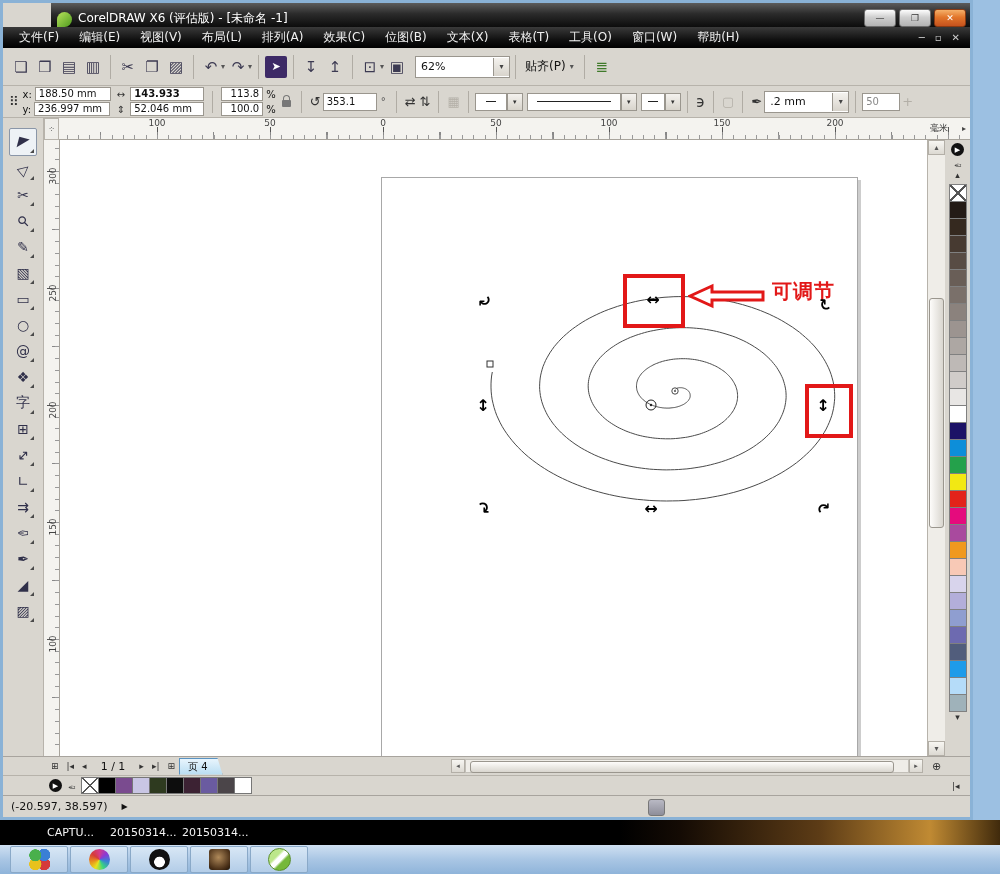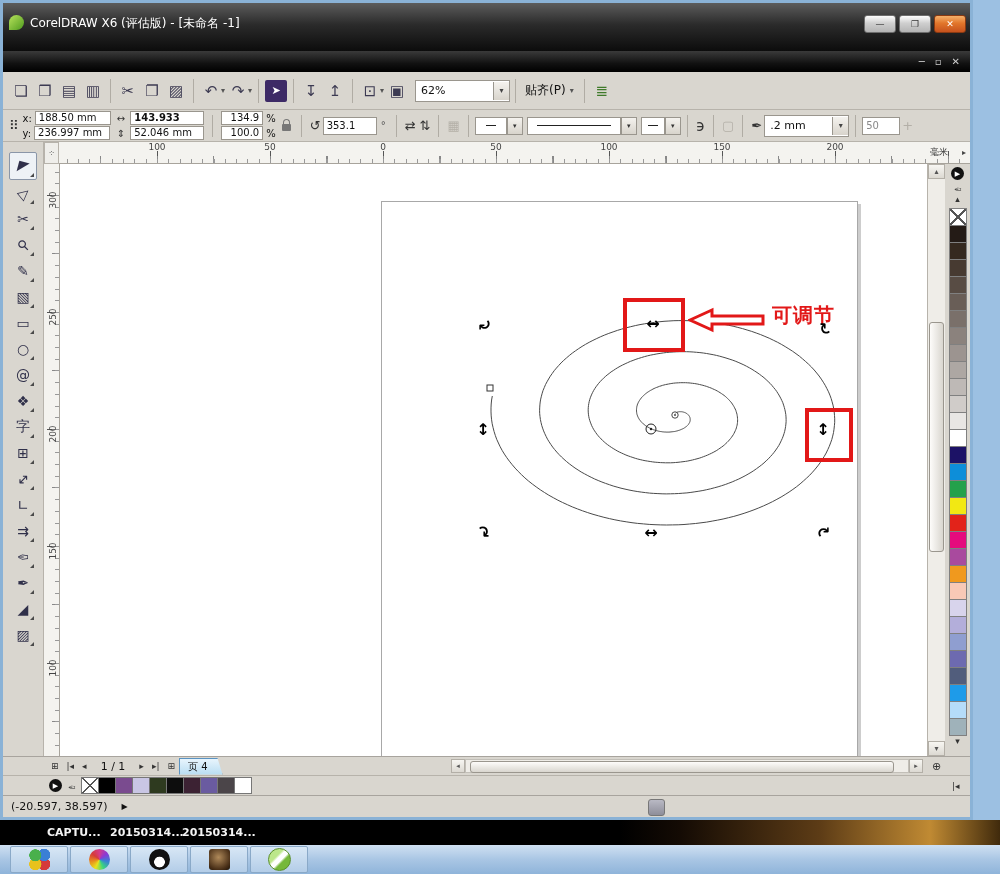--- a/index.html
+++ b/index.html
@@ -2,22 +2,22 @@
 <html><head>
 <meta charset="utf-8">
 <style>
   html,body{margin:0;padding:0;}
   body{width:1000px;height:874px;position:relative;overflow:hidden;background:#9cc0e2;
        font-family:"DejaVu Sans","Liberation Sans",sans-serif;font-size:12px;color:#111;}
   .abs{position:absolute;}
   
   #win{position:absolute;left:0;top:0;width:973px;height:820px;border:3px solid #8ab2d6;
        background:#d9d6cf;box-sizing:border-box;display:flex;flex-direction:column;}
-  #titlebar{height:24px;background:linear-gradient(#5c5c5c,#2b2b2b 45%,#0c0c0c);display:flex;align-items:flex-start;
-       color:#fff;padding:12px 4px;flex:0 0 24px;}
+  #titlebar{height:24px;background:linear-gradient(#5c5c5c,#2b2b2b 45%,#0c0c0c);display:flex;align-items:flex-end;
+       color:#fff;padding:0 4px;flex:0 0 24px;margin-left:48px;}
   .logo{width:15px;height:15px;margin:0 6px 0 2px;border-radius:50% 50% 50% 0;
         background:linear-gradient(135deg,#b8e35c,#4e9a1e);}
   .wbtn{width:30px;height:16px;margin-left:3px;border:1px solid #6d6d6d;border-radius:3px;
         background:linear-gradient(#fdfdfd,#cfcfcf 45%,#b4b4b4);color:#333;font-size:9px;
         display:flex;align-items:center;justify-content:center;}
   .wbtn.close{background:linear-gradient(#f5b06a,#e2762b 45%,#c6521d);color:#fff;border-color:#8a3a12;}
   #menubar{height:21px;background:linear-gradient(#3a3a3a,#111 60%,#000);display:flex;align-items:center;
        color:#f0f0f0;flex:0 0 21px;padding-left:6px;}
   .mi{padding:2px 10px;font-size:12px;}
   #mdi-ctl{margin-left:auto;display:flex;gap:10px;padding-right:10px;color:#cfcfcf;font-size:10px;}
@@ -118,21 +118,21 @@
   #status1{height:21px;flex:0 0 21px;background:#d9d6cf;border-top:1px solid #a8a49e;display:flex;align-items:center;
        font-size:11px;position:relative;}
   #status2{height:18px;flex:0 0 18px;background:#d9d6cf;border-top:1px solid #c4c1ba;display:flex;align-items:center;
        font-size:11px;padding-left:5px;}
   #obj-info{position:absolute;left:0;right:0;text-align:center;}
   #fill-ind{position:absolute;left:645px;top:3px;width:15px;height:15px;border-radius:3px;
        background:linear-gradient(#b9b9c4,#8e8e9a);border:1px solid #777;}
   
   #bgapp{position:absolute;left:0;top:820px;width:1000px;height:25px;color:#eee;font-size:11px;
        background:linear-gradient(90deg,#000 0 62%,#140b04 68%,#5d3c16 82%,#c08a33 93%,#402a0c 100%);}
-  .bgl{position:absolute;top:6px;color:#f4f4f4;font-weight:bold;}
+  .bgl{position:absolute;top:6px;color:#f4f4f4;}
   #taskbar{position:absolute;left:0;top:845px;width:1000px;height:29px;
        background:linear-gradient(#cfe0f2,#a9c6e4 50%,#8fb4da);display:flex;align-items:center;padding-left:10px;}
   .task{width:56px;height:25px;margin-right:2px;border:1px solid #8aa9c8;border-radius:2px;
        background:linear-gradient(#d8e7f5,#b3cde8);display:flex;align-items:center;justify-content:center;}
   .ticon{width:21px;height:21px;border-radius:4px;}
   .i-balloons{background:radial-gradient(circle at 30% 30%,#49b04c 0 28%,transparent 30%),
       radial-gradient(circle at 72% 28%,#3a7fd5 0 28%,transparent 30%),
       radial-gradient(circle at 30% 72%,#e8c21d 0 28%,transparent 30%),
       radial-gradient(circle at 72% 72%,#d53a3a 0 28%,transparent 30%);}
   .i-pinwheel{border-radius:50%;background:conic-gradient(#d53a8a,#8a3ad5,#3a7fd5,#3ad57f,#e8e21d,#e88a1d,#d53a3a,#d53a8a);}
@@ -149,20 +149,34 @@
     <span class="logo"></span>
     <span>CorelDRAW X6 (评估版) - [未命名 -1]</span>
     <span style="margin-left:auto;display:flex;">
       <span class="wbtn">—</span>
       <span class="wbtn">❐</span>
       <span class="wbtn close">✕</span>
     </span>
   </div>
 
   <div id="menubar">
+    <span id="menu-items" style="display:flex;">
+        <span class="mi">文件(F)</span>
+        <span class="mi">编辑(E)</span>
+        <span class="mi">视图(V)</span>
+        <span class="mi">布局(L)</span>
+        <span class="mi">排列(A)</span>
+        <span class="mi">效果(C)</span>
+        <span class="mi">位图(B)</span>
+        <span class="mi">文本(X)</span>
+        <span class="mi">表格(T)</span>
+        <span class="mi">工具(O)</span>
+        <span class="mi">窗口(W)</span>
+        <span class="mi">帮助(H)</span>
+      </span>
     <span id="mdi-ctl">
       <span>─</span>
       <span>▫</span>
       <span>✕</span>
     </span>
   </div>
 
   <div id="toolbar">
     <span id="tb-icons" style="display:flex;align-items:center;">
         <span class="tbi">❏</span>
@@ -219,21 +233,21 @@
         <span class="fld" style="width:66px;font-weight:bold;">143.933 mm</span>
         </span>
       <span class="srow">
           <span class="pic" style="font-size:10px;">⇕</span>
         <span class="fld" style="width:66px;">52.046 mm</span>
         </span>
     </span>
     <span class="psep"></span>
     <span class="stack">
       <span class="srow">
-          <span class="fld" style="width:34px;text-align:right;">134.9</span>
+          <span class="fld" style="width:34px;text-align:right;">113.8</span>
         <span>%</span>
         </span>
       <span class="srow">
           <span class="fld" style="width:34px;text-align:right;">100.0</span>
         <span>%</span>
         </span>
     </span>
     <span class="lock"></span>
     <span class="psep"></span>
     <span class="pic">↺</span>

